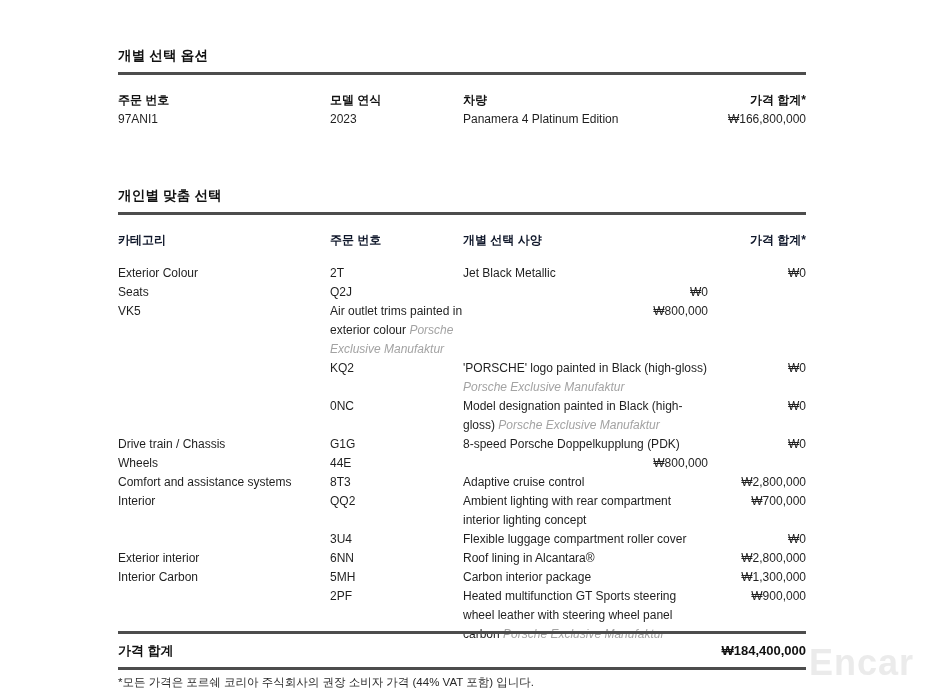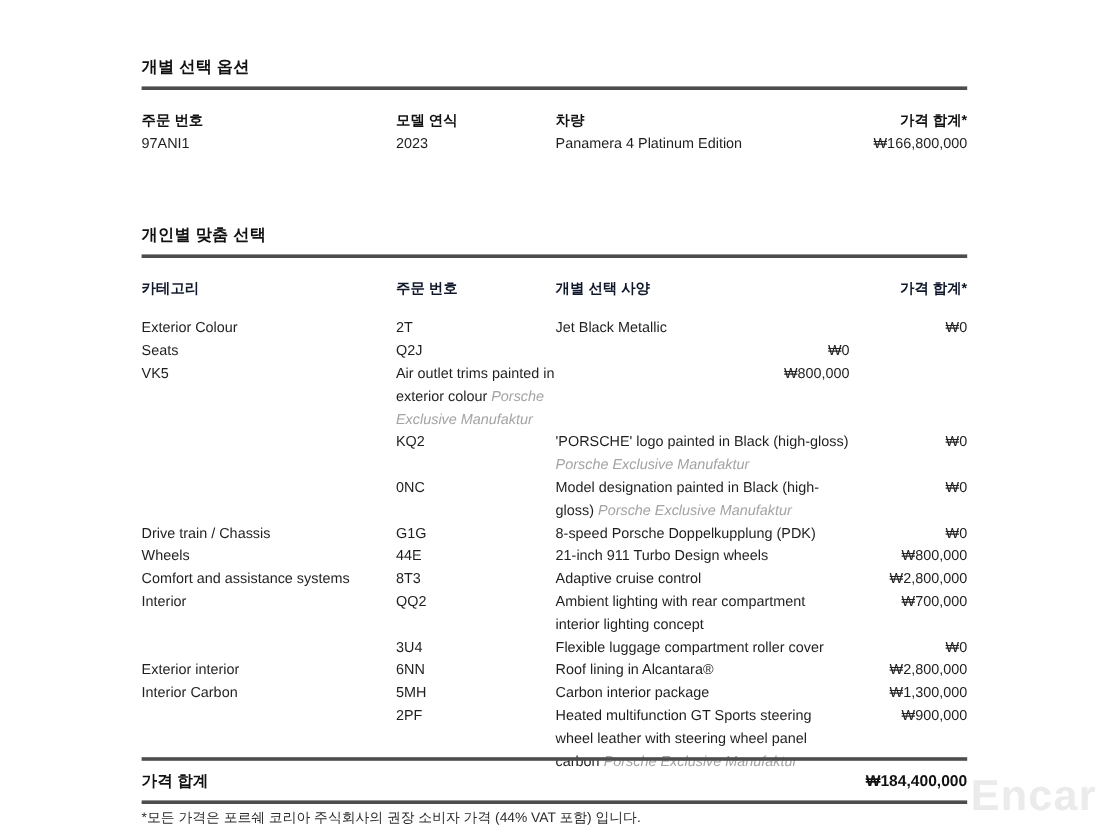--- a/index.html
+++ b/index.html
@@ -143,21 +143,20 @@
   <div class="opt-row">
     <div>Drive train / Chassis</div>
     <div>G1G</div>
     <div><span>8-speed Porsche Doppelkupplung (PDK)</span> </div>
     <div class="price">₩0</div>
   </div>
 
   <div class="opt-row">
     <div>Wheels</div>
     <div>44E</div>
-    <div><span>21-inch 911 Turbo Design wheels</span> </div>
     <div class="price">₩800,000</div>
   </div>
 
   <div class="opt-row">
     <div>Comfort and assistance systems</div>
     <div>8T3</div>
     <div><span>Adaptive cruise control</span> </div>
     <div class="price">₩2,800,000</div>
   </div>
 

